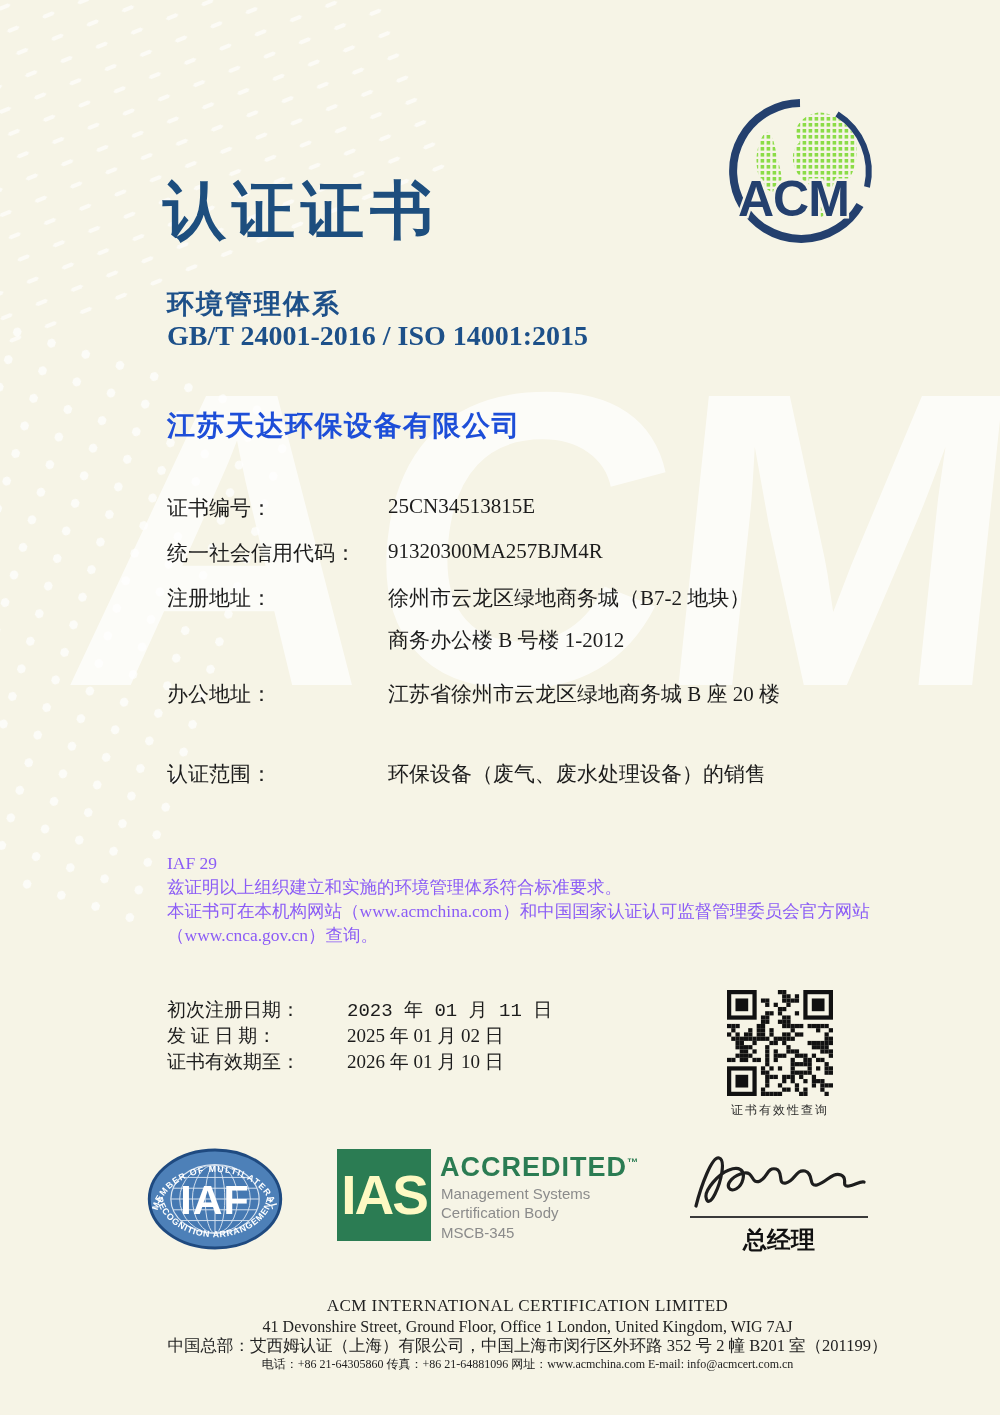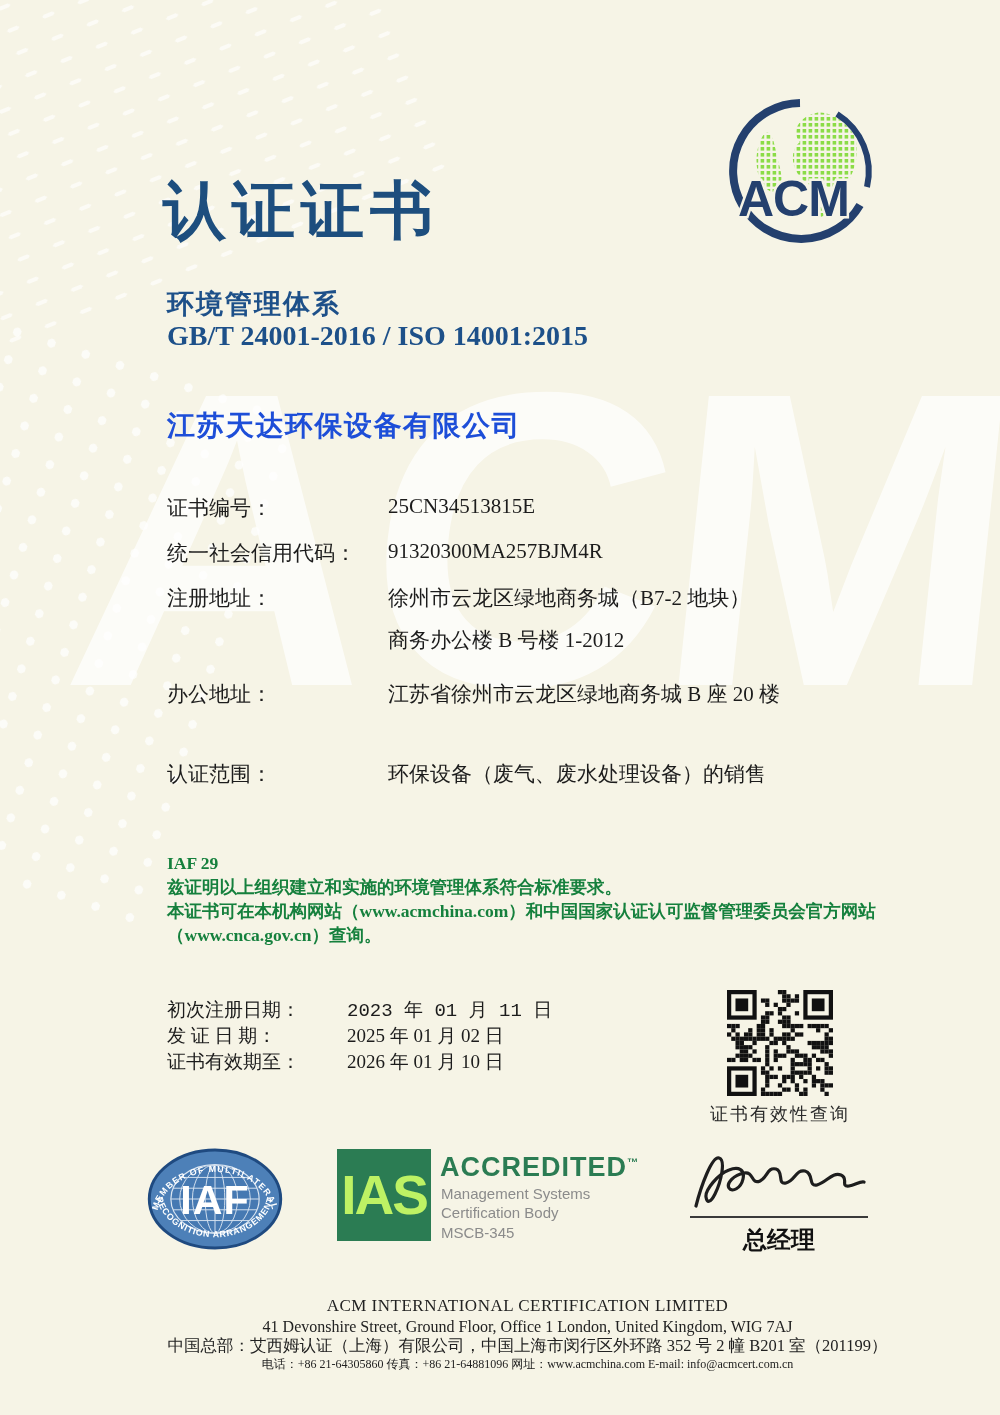--- a/index.html
+++ b/index.html
@@ -36,40 +36,40 @@
   .std-line{left:167px; top:320px; font-size:28px; font-weight:700; color:#1d5089;}
   .acm-logo{left:724px; top:92px; width:152px; height:158px;}
 
   
   .company{left:167px; top:407px; font-size:28px; font-weight:700; color:#1d4ed8; letter-spacing:1.5px;}
   .f-label{left:167px; font-size:21px;}
   .f-value{left:388px; font-size:21px;}
   .r1{top:494px;} .r2{top:539px;} .r3{top:584px;} .r3b{top:626px;} .r4{top:680px;} .r5{top:760px;}
 
   
-  .stmt{left:167px; top:851px; width:720px; font-size:17.5px; font-weight:700; line-height:24px; color:#15803d;}
+  .stmt{left:167px; top:851px; width:720px; font-size:17.5px; font-weight:400; line-height:24px; color:#8b5cf6;}
 
   
   .d-label{left:167px; font-size:19px;}
   .d-value{left:347px; font-size:19px;}
   .dr1{top:997px;font-family:Liberation Mono, monospace;} .dr2{top:1023px;} .dr3{top:1049px;}
 
   
   .qr-box{left:727px; top:990px; width:106px; height:106px;}
-  .qr-cap{left:710px; top:1102px; width:140px; text-align:center; font-size:18px; color:#2a2a2a; letter-spacing:2px;}
+  .qr-cap{left:710px; top:1102px; width:140px; text-align:center; font-size:12px; color:#2a2a2a; letter-spacing:2px;}
 
   
   .iaf-logo{left:146px; top:1148px; width:138px; height:102px;}
   .ias-box{
     left:337px; top:1149px; width:94px; height:92px; background:#2b7c53;
     display:flex; align-items:center; justify-content:center;
   }
   .ias-abbr{
     font-family:"Liberation Sans","DejaVu Sans",sans-serif;
-    font-size:55px; font-weight:700; color:#bef264; letter-spacing:-2px;
+    font-size:55px; font-weight:700; color:#fef9c3; letter-spacing:-2px;
   }
   .ias-accredited{left:440px; top:1152px; font-family:"Liberation Sans","DejaVu Sans",sans-serif;
     font-size:27px; font-weight:700; color:#2b7c53; letter-spacing:1px;}
   .ias-tm{font-size:11px; vertical-align:10px; font-weight:700;}
   .ias-sub{left:441px; font-family:"Liberation Sans","DejaVu Sans",sans-serif; font-size:15px; color:#8b8b8b;}
   .s1{top:1185px;} .s2{top:1204px;} .s3{top:1224px;}
 
   
   .sig-svg{left:688px; top:1144px; width:180px; height:72px;}
   .sig-line{left:690px; top:1216px; width:178px; border-top:2px solid #3a3a3a; height:0;}

